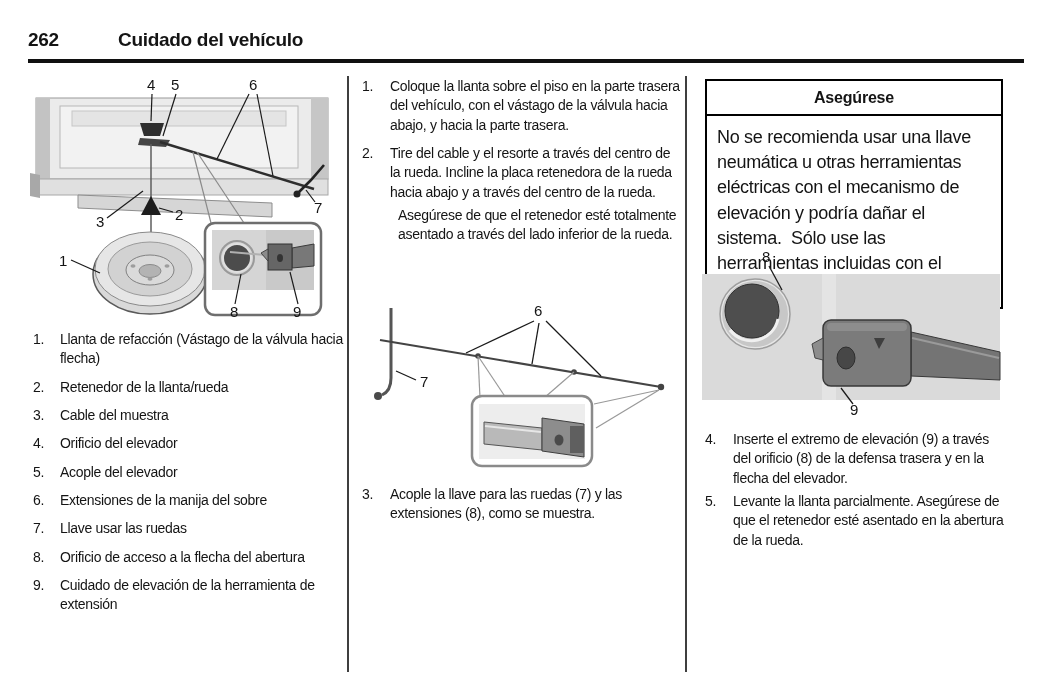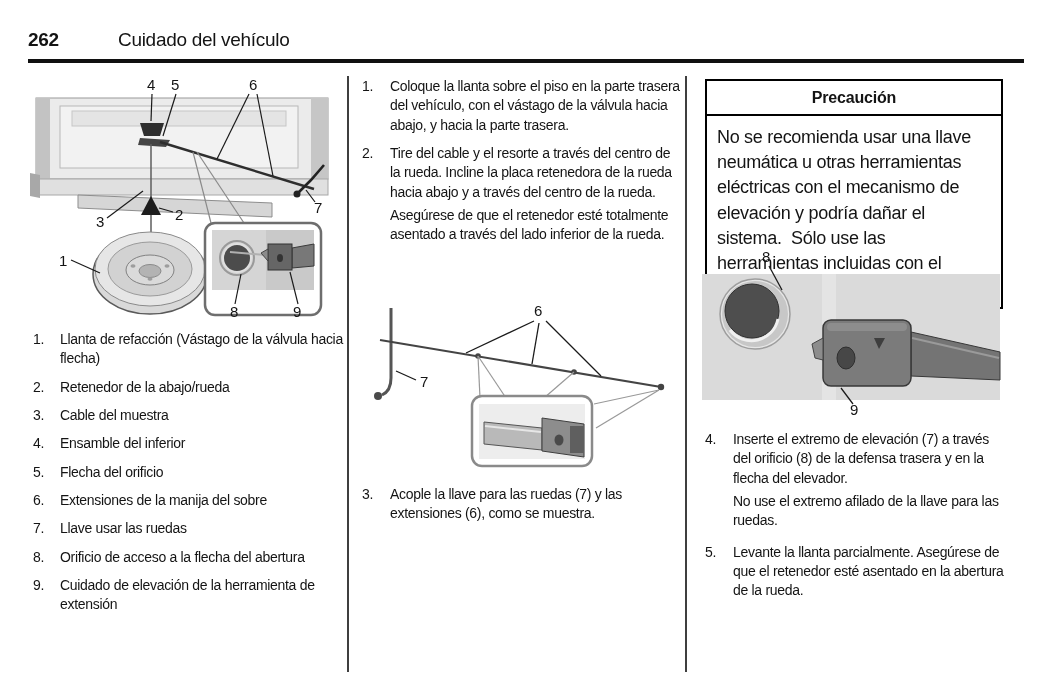--- a/index.html
+++ b/index.html
@@ -1,33 +1,33 @@
 <!DOCTYPE html>
 <html><head>
 <meta charset="utf-8">
 <style>
   html,body{margin:0;padding:0;background:#ffffff;}
   .page{
     position:relative;width:1054px;height:684px;background:#ffffff;
     font-family:"Liberation Sans",sans-serif;color:#141414;overflow:hidden;
   }
   .hdr-num{position:absolute;left:28px;top:29px;font-size:19px;font-weight:bold;letter-spacing:-0.3px;}
-  .hdr-title{position:absolute;left:118px;top:29px;font-size:19px;font-weight:normal;letter-spacing:-0.3px;}
+  .hdr-title{position:absolute;left:118px;top:29px;font-size:19px;font-weight:bold;letter-spacing:-0.3px;}
   .hrule{position:absolute;left:28px;top:59px;width:996px;height:4px;background:#101010;}
   .vdiv{position:absolute;top:76px;width:2px;height:596px;background:#3f3f3f;}
   #vdiv1{left:347px;}
   #vdiv2{left:685px;}
 
   .txt{font-size:14px;line-height:1.38;letter-spacing:-0.3px;}
   .list{position:absolute;}
   .li{display:flex;margin-bottom:9px;}
   .li .n{flex:none;width:27px;}
   .li .t{flex:1;}
   .step .n{width:28px;}
-  .note{margin:2px 0 12px 28px;}
+  .note{margin:2px 0 12px 36px;}
 
   #legend{left:33px;top:330px;width:318px;}
   #mid-steps{left:362px;top:77px;width:320px;}
   #mid-step3{left:362px;top:485px;width:320px;}
   #right-steps{left:705px;top:430px;width:300px;}
 
   .caution{position:absolute;left:705px;top:79px;width:294px;border:2px solid #000;background:#fff;}
   .caution-title{font-size:16px;font-weight:bold;text-align:center;padding:8px 0 7px;border-bottom:2px solid #000;letter-spacing:-0.2px;}
   .caution-body{padding:9px 10px 6px;font-size:18px;line-height:1.4;letter-spacing:-0.3px;white-space:pre-wrap;}
 
@@ -125,33 +125,33 @@
     <text x="29" y="190">1</text>
   </svg>
 
   <div id="legend" class="list txt">
     <div class="li">
         <span class="n">1.</span>
         <span class="t">Llanta de refacción (Vástago de la válvula hacia flecha)</span>
       </div>
     <div class="li">
         <span class="n">2.</span>
-        <span class="t">Retenedor de la abajo/rueda</span>
+        <span class="t">Retenedor de la llanta/rueda</span>
       </div>
     <div class="li">
         <span class="n">3.</span>
         <span class="t">Cable del muestra</span>
       </div>
     <div class="li">
         <span class="n">4.</span>
-        <span class="t">Ensamble del inferior</span>
+        <span class="t">Orificio del elevador</span>
       </div>
     <div class="li">
         <span class="n">5.</span>
-        <span class="t">Flecha del orificio</span>
+        <span class="t">Acople del elevador</span>
       </div>
     <div class="li">
         <span class="n">6.</span>
         <span class="t">Extensiones de la manija del sobre</span>
       </div>
     <div class="li">
         <span class="n">7.</span>
         <span class="t">Llave usar las ruedas</span>
       </div>
     <div class="li">
@@ -211,26 +211,26 @@
       <line x1="127" y1="130" x2="183" y2="136" stroke="#e6e6e6" stroke-width="2"></line>
       <polygon points="184,122 226,128 226,161 184,155" fill="#8d8d8d" stroke="#3f3f3f"></polygon>
       <rect x="212" y="130" width="14" height="27" fill="#5f5f5f"></rect>
       <ellipse cx="201" cy="144" rx="4.5" ry="5.5" fill="#4a4a4a"></ellipse>
     </g>
   </svg>
 
   <div id="mid-step3" class="list txt">
     <div class="li step">
         <span class="n">3.</span>
-        <span class="t">Acople la llave para las ruedas (7) y las extensiones (6), como se muestra.</span>
+        <span class="t">Acople la llave para las ruedas (7) y las extensiones (8), como se muestra.</span>
       </div>
   </div>
 
   <div class="caution">
-    <div class="caution-title">Precaución</div>
+    <div class="caution-title">Asegúrese</div>
     <div class="caution-body">No se recomienda usar una llave neumática u otras herramientas eléctricas con el mecanismo de elevación y podría dañar el sistema.  Sólo use las herramientas incluidas con el mecanismo de elevación.</div>
   </div>
 
   <svg id="fig3" class="fig" width="300" height="170" viewBox="0 0 300 170">
     <rect x="0" y="28" width="298" height="126" fill="#dadada"></rect>
     <rect x="120" y="28" width="14" height="126" fill="#e4e4e4"></rect>
 
     <g>
       <circle cx="53" cy="68" r="35" fill="#e6e6e6" stroke="#9e9e9e" stroke-width="1.5"></circle>
       <circle cx="53" cy="68" r="33" fill="#c7c7c7"></circle>
@@ -251,22 +251,21 @@
       <line x1="67" y1="20" x2="80" y2="44"></line>
       <line x1="151" y1="158" x2="139" y2="142"></line>
     </g>
     <text x="60" y="16">8</text>
     <text x="148" y="169">9</text>
   </svg>
 
   <div id="right-steps" class="list txt">
     <div class="li step" style="margin-bottom:4px;">
         <span class="n">4.</span>
-        <span class="t">Inserte el extremo de elevación (7) a través del orificio (8) de la defensa trasera y en la flecha del elevador.</span>
-      </div>
-    <div class="note">No use el extremo afilado de la llave para las ruedas.</div>
+        <span class="t">Inserte el extremo de elevación (9) a través del orificio (8) de la defensa trasera y en la flecha del elevador.</span>
+      </div>
     <div class="li step">
         <span class="n">5.</span>
         <span class="t">Levante la llanta parcialmente. Asegúrese de que el retenedor esté asentado en la abertura de la rueda.</span>
       </div>
   </div>
 
 </div>
 
 </body></html>

